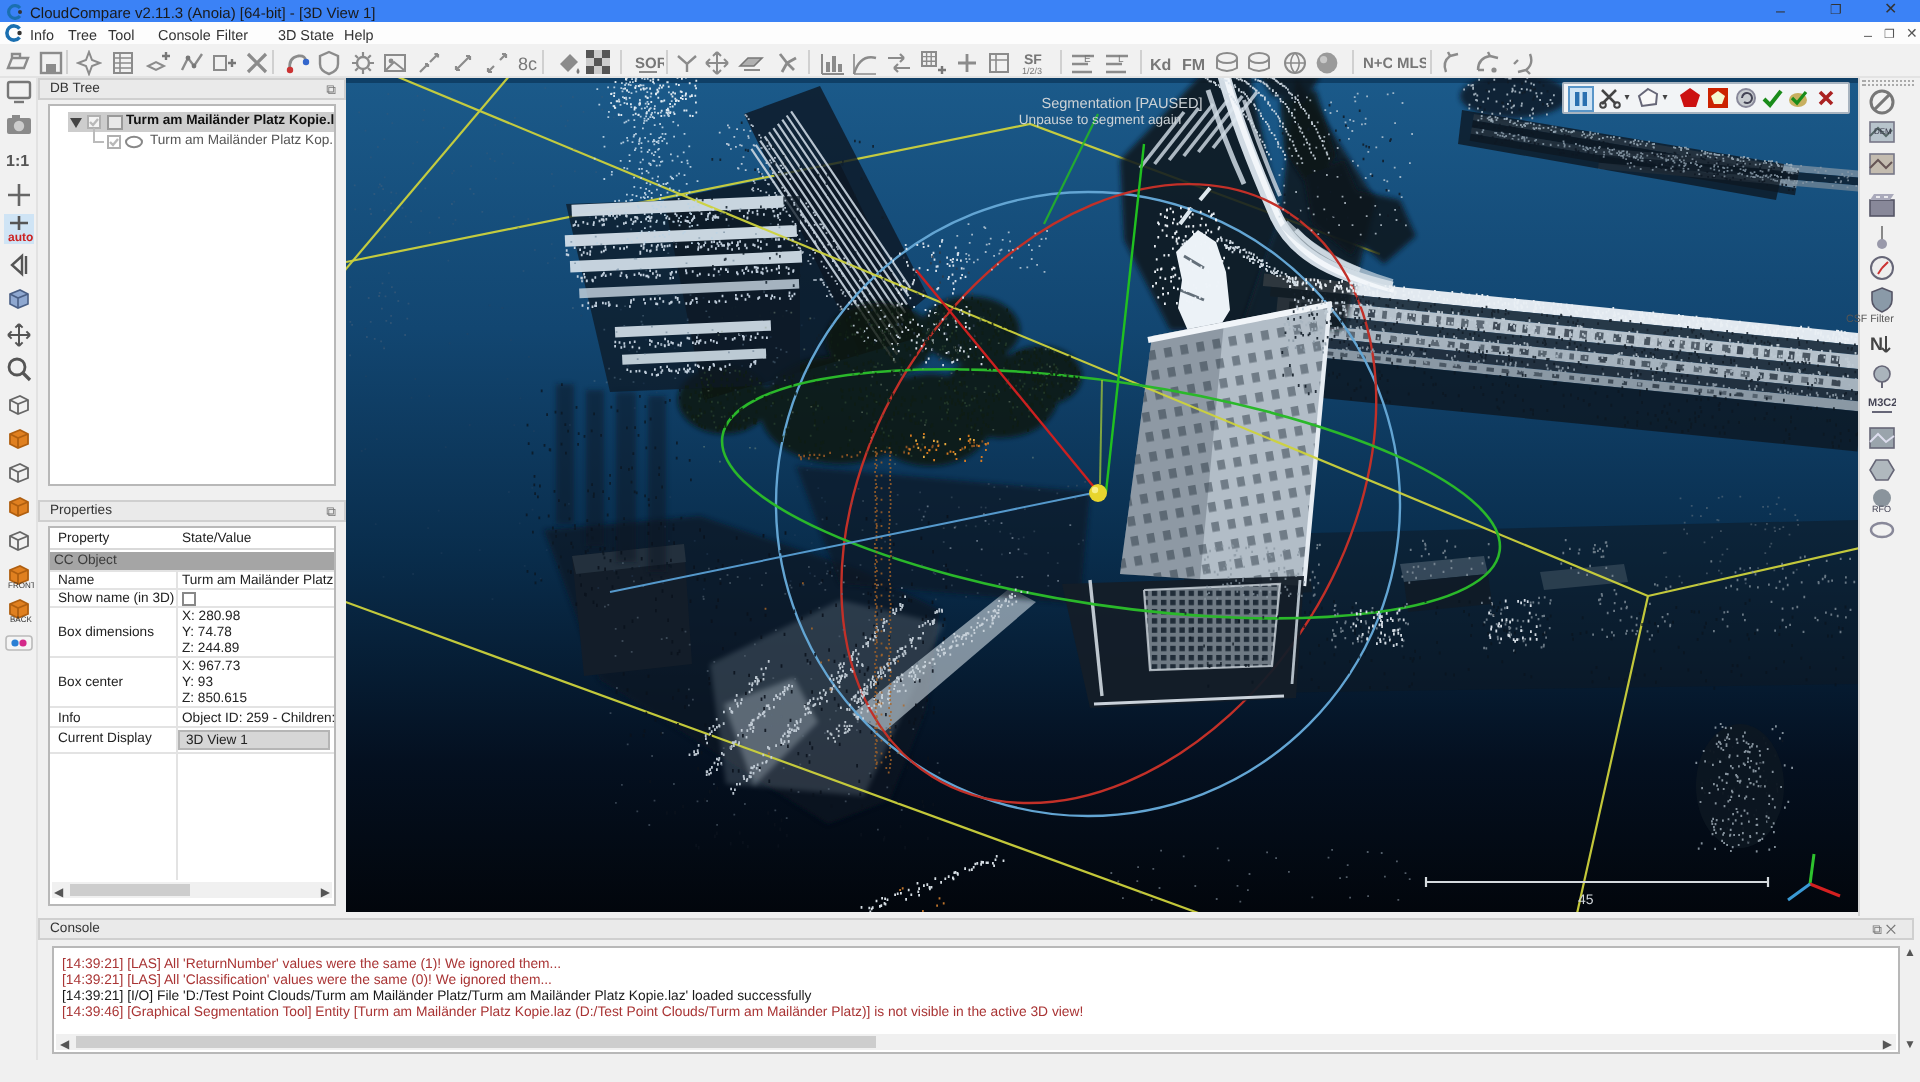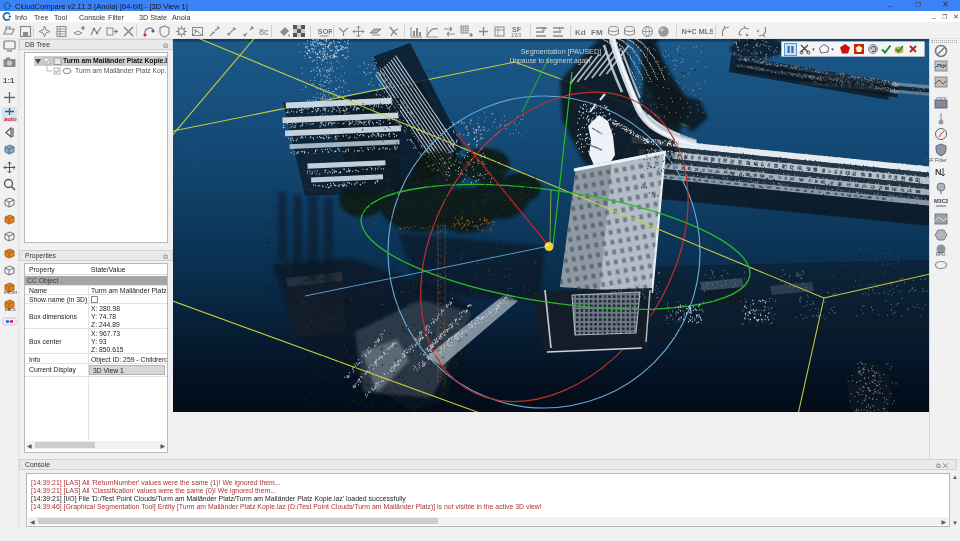--- a/index.html
+++ b/index.html
@@ -5,21 +5,21 @@
 .abs{position:absolute}
 .nw{white-space:nowrap}
 .titlebar{left:0;top:0;width:960px;height:11px;background:#3b82f6;font-size:7.5px;color:#1a1a1a}
 .menubar{left:0;top:11px;width:960px;height:11px;background:#fdfdfd;font-size:7.2px;color:#333}
 .menubar span{position:absolute;top:1.5px}
 .toolbar{left:0;top:22px;width:960px;height:17px;background:#f1f1f1;border-bottom:1px solid #e3e3e3}
 .ltb{left:0;top:39px;width:19px;height:491px;background:#f1f1f1;border-right:1px solid #e2e2e2}
 .panelzone{left:19px;top:39px;width:154px;height:419px;background:#f0f0f0}
 .ptitle{position:absolute;left:0;width:154px;height:11px;background:#eaeaea;border:1px solid #cfcfcf;font-size:6.8px;color:#333;line-height:10px;padding-left:5px}
 .pbox{position:absolute;background:#fff;border:1px solid #b8b8b8;overflow:hidden}
-.view3d{left:173px;top:39px;width:756px;height:373px;overflow:hidden}
+.view3d{left:173px;top:39px;width:756px;height:417px;overflow:hidden}
 .rtb{left:929px;top:39px;width:31px;height:419px;background:#f1f1f1;border-left:1px solid #d5d5d5}
 .console{left:19px;top:458px;width:938px;height:72px;background:#f0f0f0}
 .statusb{left:0;top:530px;width:960px;height:11px;background:#f0f0f0}
 svg{display:block}
 .flt{position:absolute;left:608px;top:2px;width:144px;height:16px;background:#f2f4f6;border:1px solid #a8b4c0;border-radius:1px}
 .fbtn{position:absolute;top:1.2px;width:13px;height:13px;font-size:9px;text-align:center;line-height:13px}
 .segtxt{position:absolute;color:#ccd2d6;font-size:7.3px;text-align:center;width:200px}
 </style></head>
 <body>
 <div class="titlebar abs">
@@ -36,21 +36,21 @@
  <svg class="abs" style="left:2px;top:1px" width="10" height="9" viewBox="0 0 9 8">
       <path d="M7 2 A3.2 3.2 0 1 0 7 6" fill="none" stroke="#1a6fb0" stroke-width="1.6"></path>
       <circle cx="7" cy="4" r="1" fill="#333"></circle>
     </svg>
  <span style="left:15px">Info</span>
     <span style="left:34px">Tree</span>
     <span style="left:54px">Tool</span>
     <span style="left:79px">Console</span>
     <span style="left:108px">Filter</span>
     <span style="left:139px">3D State</span>
-    <span style="left:172px">Anoia</span>
+    <span style="left:172px">Help</span>
  <span style="left:932px;color:#555">–</span>
     <span style="left:942px;color:#555;font-size:6px">❐</span>
     <span style="left:953px;color:#555;font-size:7px">✕</span>
 </div>
 <div class="toolbar abs"></div>
 <svg class="abs" style="left:3px;top:25px" width="13" height="13" viewBox="0 0 13 13">
     <path d="M1 9 L3 4 H11 L9 9 Z M3 4 V2 H7 V4" fill="none" stroke="#8b8b8b" stroke-width="1.2"></path>
   </svg>
 <svg class="abs" style="left:19px;top:25px" width="13" height="13" viewBox="0 0 13 13">
     <rect x="1.5" y="1.5" width="10" height="10" fill="none" stroke="#8b8b8b" stroke-width="1.2"></rect>

